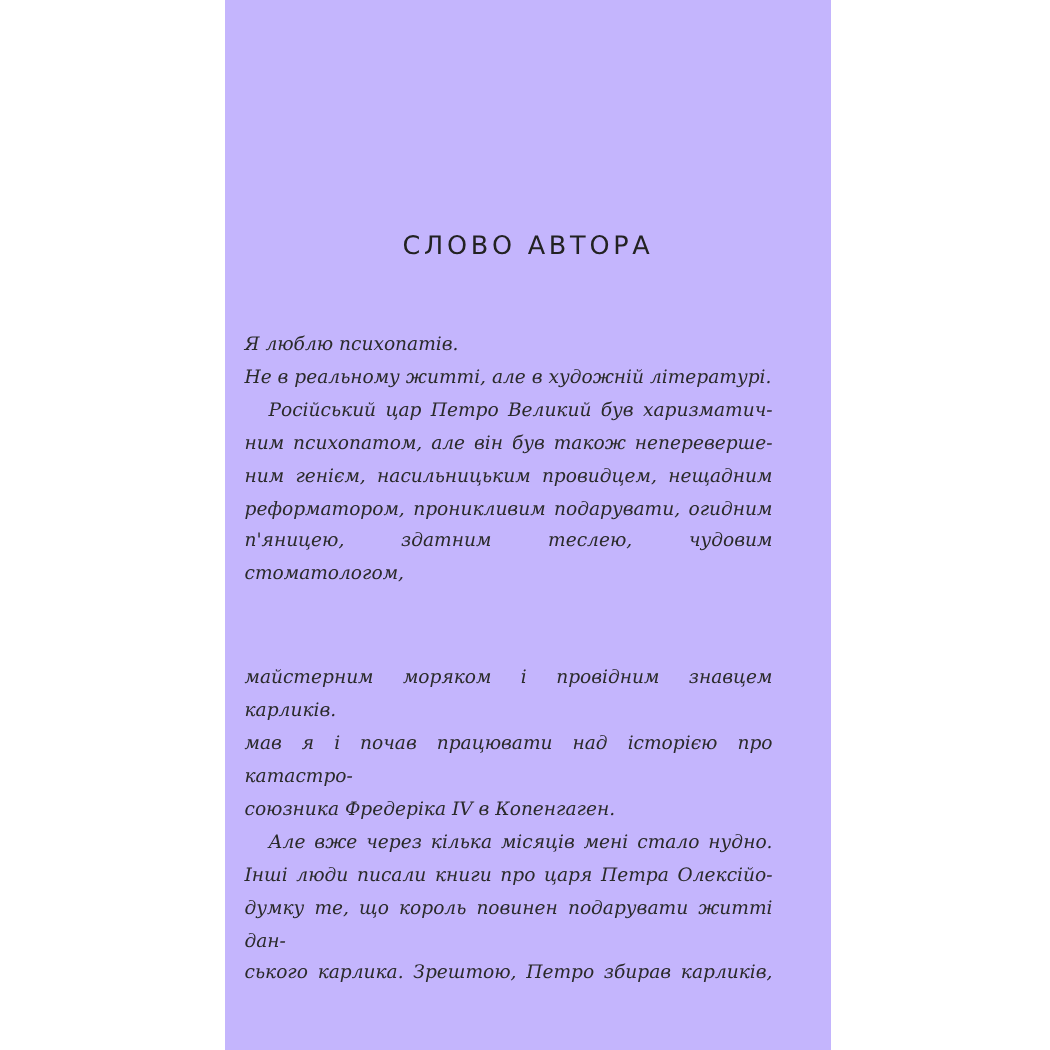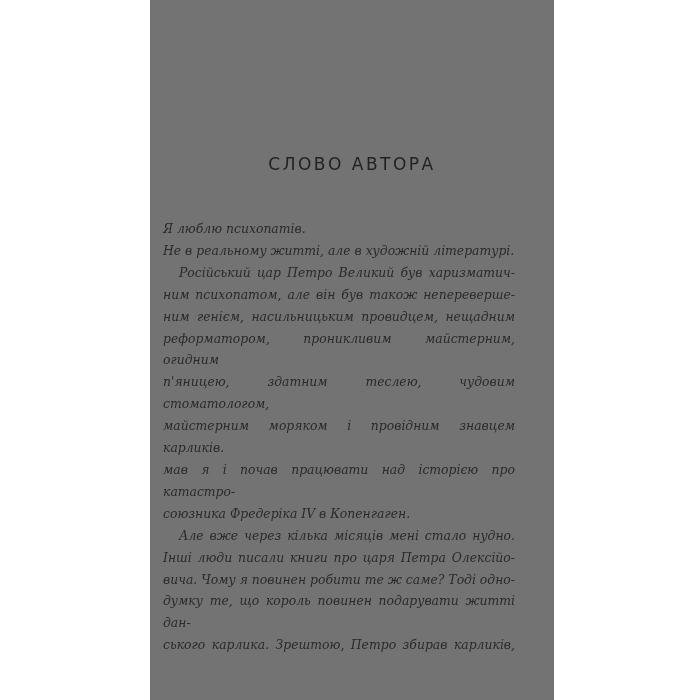--- a/index.html
+++ b/index.html
@@ -1,19 +1,19 @@
 <!DOCTYPE html>
 <html><head>
 <meta charset="utf-8">
 <style>
   html, body { margin: 0; padding: 0; background: #ffffff; }
   body { width: 700px; height: 700px; position: relative; overflow: hidden; }
   .page {
     position: absolute; left: 150px; top: 0; width: 404px; height: 700px;
-    background: #737373;
+    background: #c4b5fd;
   }
   .title {
     position: absolute; left: 0; width: 100%; top: 154px;
     text-align: center;
     font-family: "DejaVu Sans", sans-serif;
     font-size: 17px; letter-spacing: 2.5px; color: #222;
   }
   .body-text {
     position: absolute; left: 13px; top: 218px; width: 352px;
     font-family: "DejaVu Serif", serif; font-style: italic;
@@ -27,24 +27,23 @@
 <body>
 
 <div class="page">
   <div class="title">СЛОВО АВТОРА</div>
   <div class="body-text" id="body">
       <span class="line">Я люблю психопатів.</span>
       <span class="line">Не в реальному житті, але в художній літературі.</span>
       <span class="line j ind" style="white-space: normal;">Російський цар Петро Великий був харизматич-</span>
       <span class="line j" style="white-space: normal;">ним психопатом, але він був також неперевершe-</span>
       <span class="line j" style="white-space: normal;">ним генієм, насильницьким провидцем, нещадним</span>
-      <span class="line j" style="white-space: normal;">реформатором, проникливим майстерним, огидним</span>
+      <span class="line j" style="white-space: normal;">реформатором, проникливим подарувати, огидним</span>
       <span class="line j" style="white-space: normal;">п'яницею, здатним теслею, чудовим стоматологом,</span>
-      <span class="line j" style="white-space: normal;">майстерним моряком і провідним знавцем карликів.</span>
+      <span class="line j" style="white-space: normal; margin-top: 47px;">майстерним моряком і провідним знавцем карликів.</span>
       <span class="line j" style="white-space: normal;">мав я і почав працювати над історією про катастро-</span>
       <span class="line">союзника Фредеріка IV в Копенгаген.</span>
       <span class="line j ind" style="white-space: normal;">Але вже через кілька місяців мені стало нудно.</span>
       <span class="line j" style="white-space: normal;">Інші люди писали книги про царя Петра Олексійо-</span>
-      <span class="line j" style="white-space: normal;">вича. Чому я повинен робити те ж саме? Тоді одно-</span>
       <span class="line j" style="white-space: normal;">думку те, що король повинен подарувати житті дан-</span>
       <span class="line j" style="white-space: normal;">ського карлика. Зрештою, Петро збирав карликів,</span>
     </div>
 </div>
 
 </body></html>

